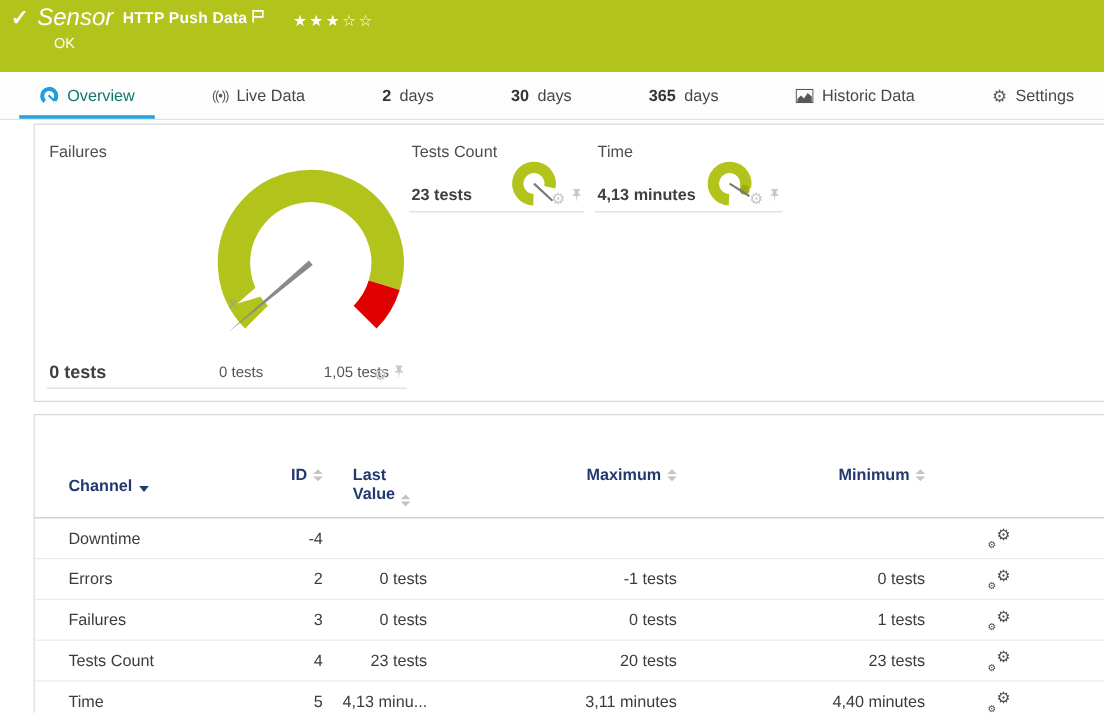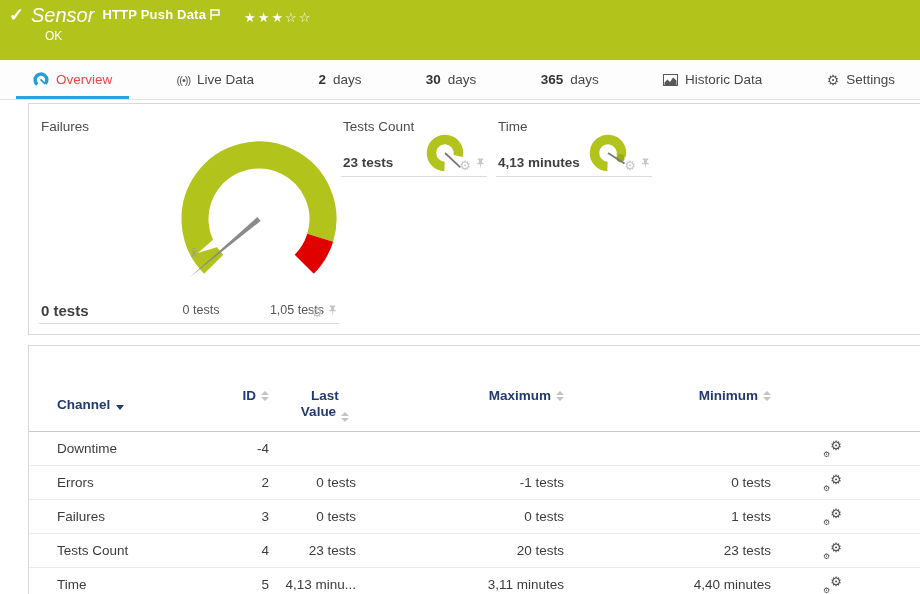--- a/index.html
+++ b/index.html
@@ -16,21 +16,21 @@
   .title{font-weight:700;font-size:13px;letter-spacing:.2px}
   .flagwrap{margin-left:4px;margin-top:0px}
   .stars{margin-left:24px;font-size:13px;letter-spacing:2px;margin-top:3px}
   .okline{position:absolute;left:45px;top:29px;font-size:12px;font-weight:400}
 
   
   .tabs{height:39px;display:flex;align-items:stretch;justify-content:space-between;
         padding:0 16px 0 24px;border-bottom:1px solid #e2e2e2;background:#fdfdfd}
   .tab{position:relative;display:flex;align-items:center;gap:7px;font-size:13.5px;
        color:#474747;padding:0 9px;cursor:pointer;white-space:nowrap}
-  .tab.active{color:#ef4444}
+  .tab.active{color:#0f766e}
   .tab.active::after{content:"";position:absolute;left:-8px;right:-8px;bottom:0;height:3px;background:#29a3dc}
   .tab .num{font-weight:700;color:#333}
   .tab .ticon{display:inline-flex;color:#585858;align-items:center}
   .livedata-glyph{font-size:11px;letter-spacing:-1px;color:#585858}
   .gear-glyph{font-size:14px;color:#585858;line-height:1}
 
   
   .panel{position:absolute;left:28px;width:905px;background:#fff;border:1px solid #d8d8d8;box-sizing:border-box}
   #gauges-panel{top:103px;height:232px}
   #table-panel{top:345px;height:282px}
@@ -60,21 +60,21 @@
 
   
   .t-head,.t-row{display:grid;grid-template-columns:190px 50px 87px 208px 207px 146px}
   .t-head{margin-top:42px;padding-bottom:9px;border-bottom:1px solid #c9c9c9;
           color:#223a70;font-weight:700;font-size:13.5px;line-height:16px}
   .t-row{height:33px;align-items:center;border-bottom:1px solid #ebebeb;font-size:13.5px;color:#3c3c3c}
   .c-channel{padding-left:28px;text-align:left;display:flex;align-items:center}
   .c-right{text-align:right;display:flex;justify-content:flex-end;align-items:flex-start}
   .t-row .c-right{align-items:center}
   .c-icon{display:flex;justify-content:center;padding-right:22px}
-  .lastvalue-head{width:62px;text-align:center}
+  .lastvalue-head{width:62px;text-align:left}
   .sort{display:inline-flex;flex-direction:column;gap:2px;margin-left:5px;margin-top:3px}
   .sort i{display:block;width:0;height:0;border-left:4px solid transparent;border-right:4px solid transparent}
   .sort .up{border-bottom:4px solid #c4c4c4}
   .sort .down{border-top:4px solid #c4c4c4}
   .sort-active{display:inline-block;margin-left:6px;margin-top:5px;width:0;height:0;
     border-left:4.5px solid transparent;border-right:4.5px solid transparent;border-top:5px solid #223a70}
   .gearpair{position:relative;width:18px;height:16px;color:#4d4d4d}
   .gearpair .g-big{position:absolute;right:0;top:-3px;font-size:13px}
   .gearpair .g-sm{position:absolute;left:-1px;bottom:-2px;font-size:8px}
 </style>

